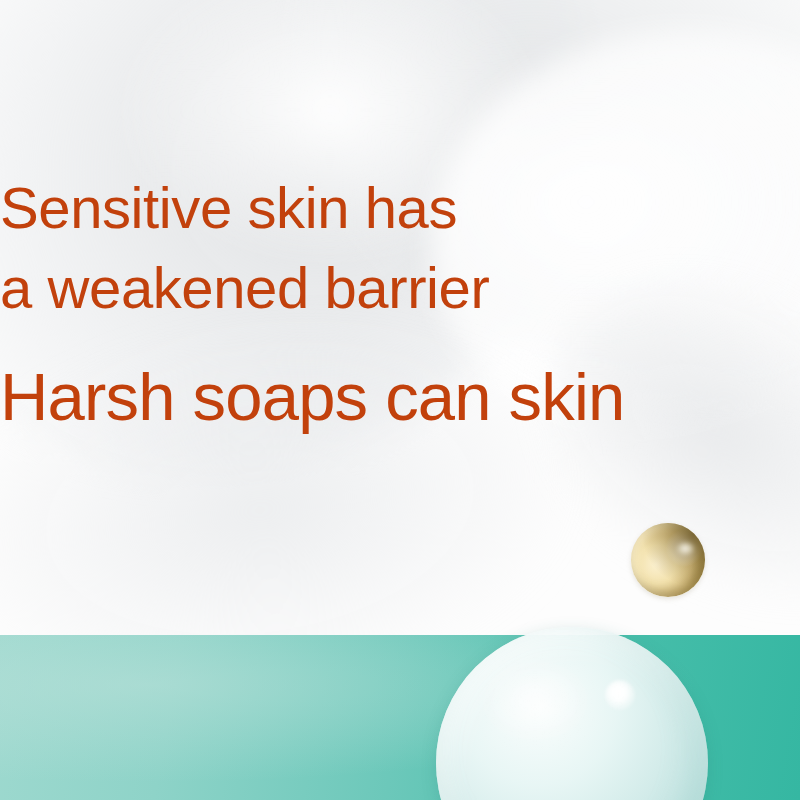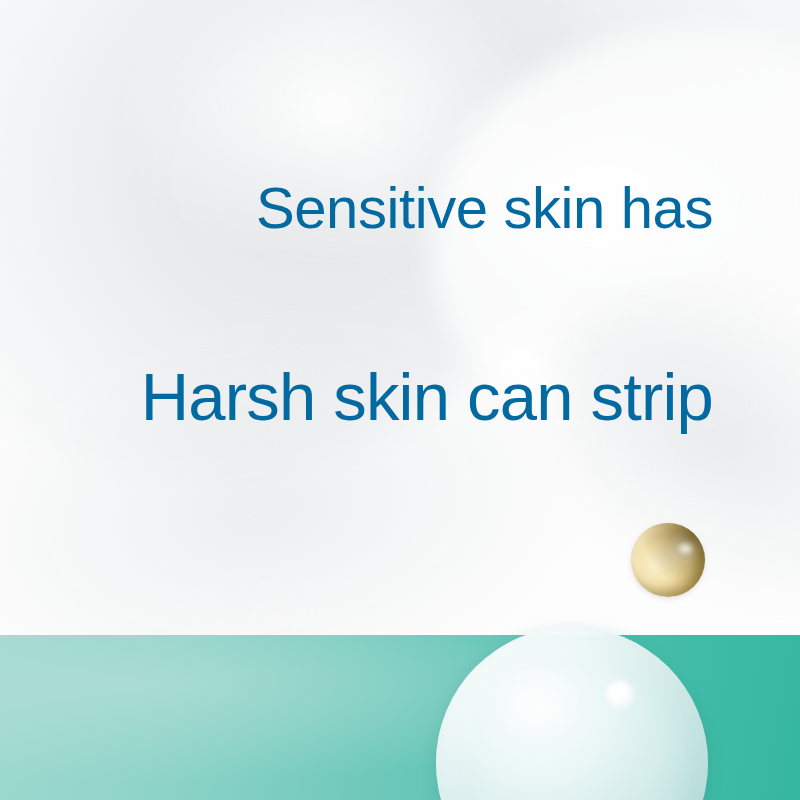--- a/index.html
+++ b/index.html
@@ -72,22 +72,22 @@
     border-radius: 50%;
     background: radial-gradient(ellipse at 50% 50%, rgba(255,255,255,0.95) 0%, rgba(255,255,255,0) 75%);
     filter: blur(12px);
   }
 
   
   .copy {
     position: absolute;
     left: 0;
     width: 713px;
-    text-align: right;
-    color: #0369a1;
+    text-align: left;
+    color: #c2410c;
     letter-spacing: -0.4px;
     white-space: nowrap;
   }
   .block-one {
     top: 168px;
     font-size: 58px;
     line-height: 80px;
     font-weight: 400;
   }
   .block-two {
@@ -193,24 +193,25 @@
     <div class="silk silk-a"></div>
     <div class="silk silk-b"></div>
     <div class="silk silk-f"></div>
     <div class="silk silk-c"></div>
     <div class="silk silk-d"></div>
     <div class="silk silk-e"></div>
   </div>
 
   <div class="copy block-one">
     <span class="line">Sensitive skin has</span>
+    <span class="line">a weakened barrier</span>
   </div>
 
   <div class="copy block-two">
-    <span class="line">Harsh skin can strip</span>
+    <span class="line">Harsh soaps can skin</span>
   </div>
 
   <div class="oil-drop">
     <div class="oil-drop-dark"></div>
     <div class="oil-drop-spec"></div>
   </div>
 
   <div class="teal-band">
     <div class="teal-shade"></div>
   </div>

